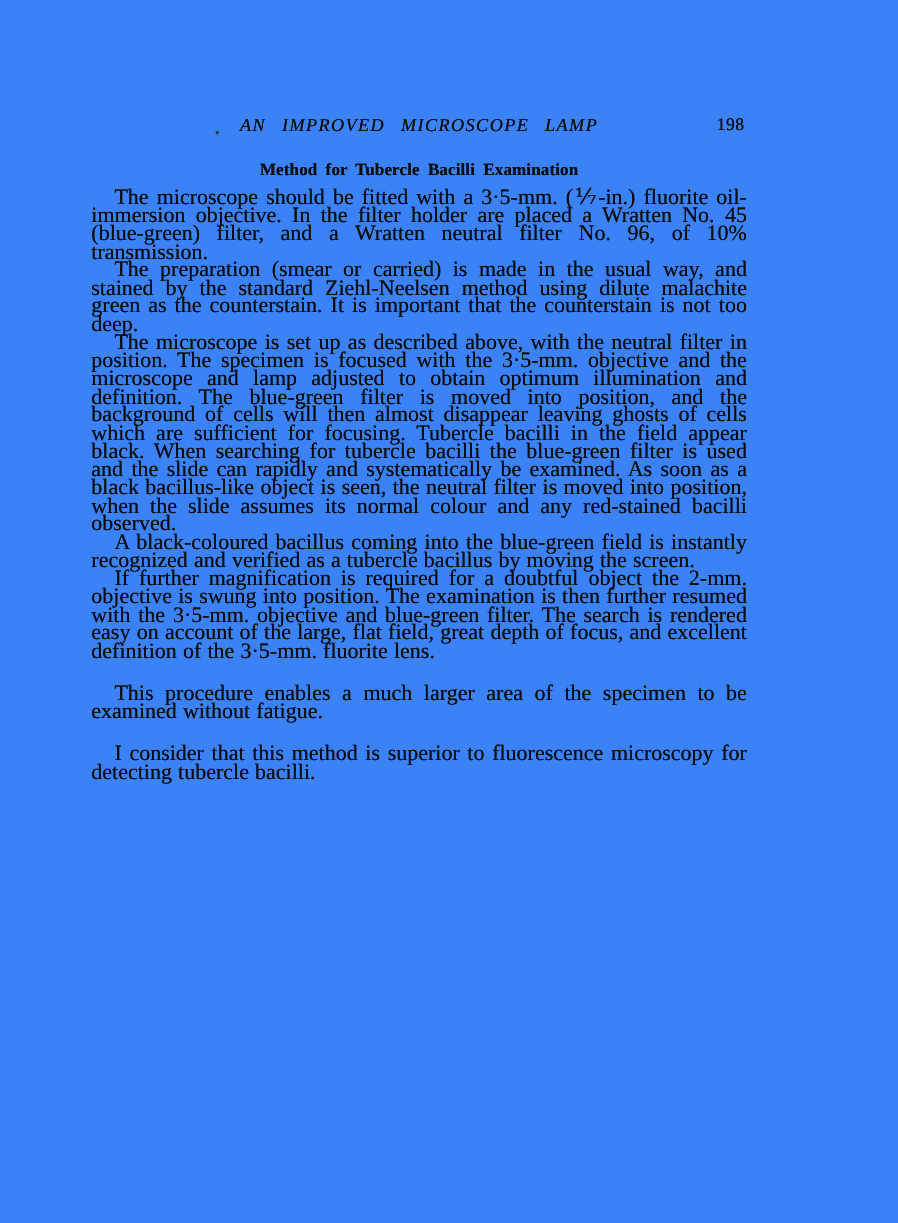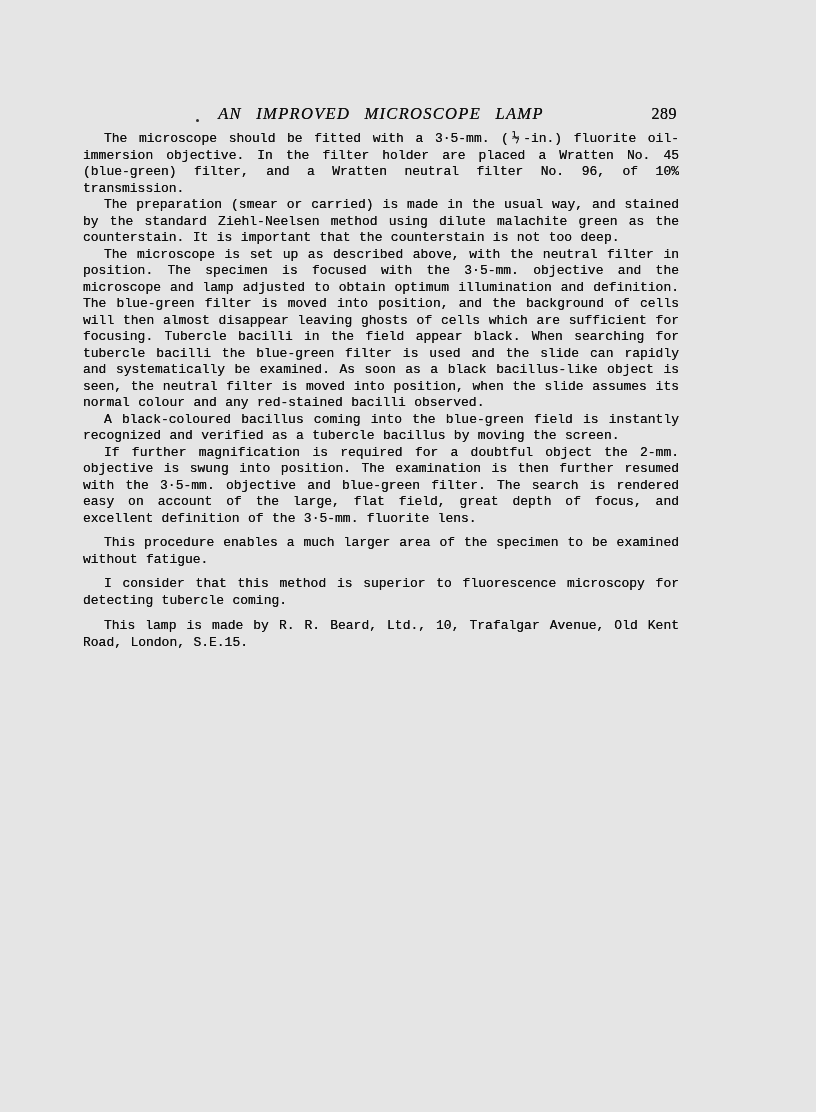--- a/index.html
+++ b/index.html
@@ -7,21 +7,21 @@
     body {
       width: 816px;
       height: 1112px;
       background: #ffffff;
       font-family: "Liberation Serif", "DejaVu Serif", serif;
     }
     .page {
       position: relative;
       width: 816px;
       height: 1112px;
-      background: #e5e5e5;
+      background: #3b82f6;
       color: #0d0d0d;
       overflow: hidden;
       padding-left: 31px;
     }
     .column {
       position: absolute;
       left: 83px;
       top: 0;
       width: 596px;
     }
@@ -53,29 +53,28 @@
       font-weight: bold;
       font-size: 15.5px;
       line-height: 19px;
       word-spacing: 3.5px;
       letter-spacing: 0.1px;
       text-shadow: 0 0 0.3px rgba(0,0,0,0.85);
     }
     p.body-par {
       margin: 0;
       text-align: justify;
-      font-size: 13px;
+      font-size: 20px;
       line-height: 16.5px;
       text-indent: 21px;
       word-spacing: 0.6px;
       text-shadow: 0 0 0.35px rgba(0,0,0,0.8);
-      font-family: Liberation Mono, monospace;
     }
     p.first   { margin-top: 7px; }
-    p.gap-sm  { margin-top: 8px; }
+    p.gap-sm  { margin-top: 22px; }
     p.gap-md  { margin-top: 9px; }
     .speck {
       position: absolute;
       left: 196px;
       top: 119px;
       width: 3px;
       height: 3px;
       background: #2e2e2e;
       border-radius: 50%;
     }
@@ -83,27 +82,27 @@
 </head>
 <body>
 
 <div class="page">
   <div class="speck"></div>
 
   <div class="column">
 
     <div class="running-head">
       <span>AN IMPROVED MICROSCOPE LAMP</span>
-      <span class="page-number">289</span>
+      <span class="page-number">198</span>
     </div>
 
+    <h2 class="section-heading">Method for Tubercle Bacilli Examination</h2>
 
     <p class="body-par first">The microscope should be fitted with a 3·5-mm. (⅐-in.) fluorite oil-immersion objective. In the filter holder are placed a Wratten No. 45 (blue-green) filter, and a Wratten neutral filter No. 96, of 10% transmission.</p>
     <p class="body-par">The preparation (smear or carried) is made in the usual way, and stained by the standard Ziehl-Neelsen method using dilute malachite green as the counterstain. It is important that the counterstain is not too deep.</p>
     <p class="body-par">The microscope is set up as described above, with the neutral filter in position. The specimen is focused with the 3·5-mm. objective and the microscope and lamp adjusted to obtain optimum illumination and definition. The blue-green filter is moved into position, and the background of cells will then almost disappear leaving ghosts of cells which are sufficient for focusing. Tubercle bacilli in the field appear black. When searching for tubercle bacilli the blue-green filter is used and the slide can rapidly and systematically be examined. As soon as a black bacillus-like object is seen, the neutral filter is moved into position, when the slide assumes its normal colour and any red-stained bacilli observed.</p>
     <p class="body-par">A black-coloured bacillus coming into the blue-green field is instantly recognized and verified as a tubercle bacillus by moving the screen.</p>
     <p class="body-par">If further magnification is required for a doubtful object the 2-mm. objective is swung into position. The examination is then further resumed with the 3·5-mm. objective and blue-green filter. The search is rendered easy on account of the large, flat field, great depth of focus, and excellent definition of the 3·5-mm. fluorite lens.</p>
     <p class="body-par gap-sm">This procedure enables a much larger area of the specimen to be examined without fatigue.</p>
-    <p class="body-par gap-sm">I consider that this method is superior to fluorescence microscopy for detecting tubercle coming.</p>
-    <p class="body-par gap-md">This lamp is made by R. R. Beard, Ltd., 10, Trafalgar Avenue, Old Kent Road, London, S.E.15.</p>
+    <p class="body-par gap-sm">I consider that this method is superior to fluorescence microscopy for detecting tubercle bacilli.</p>
 
   </div>
 </div>
 
 </body></html>

